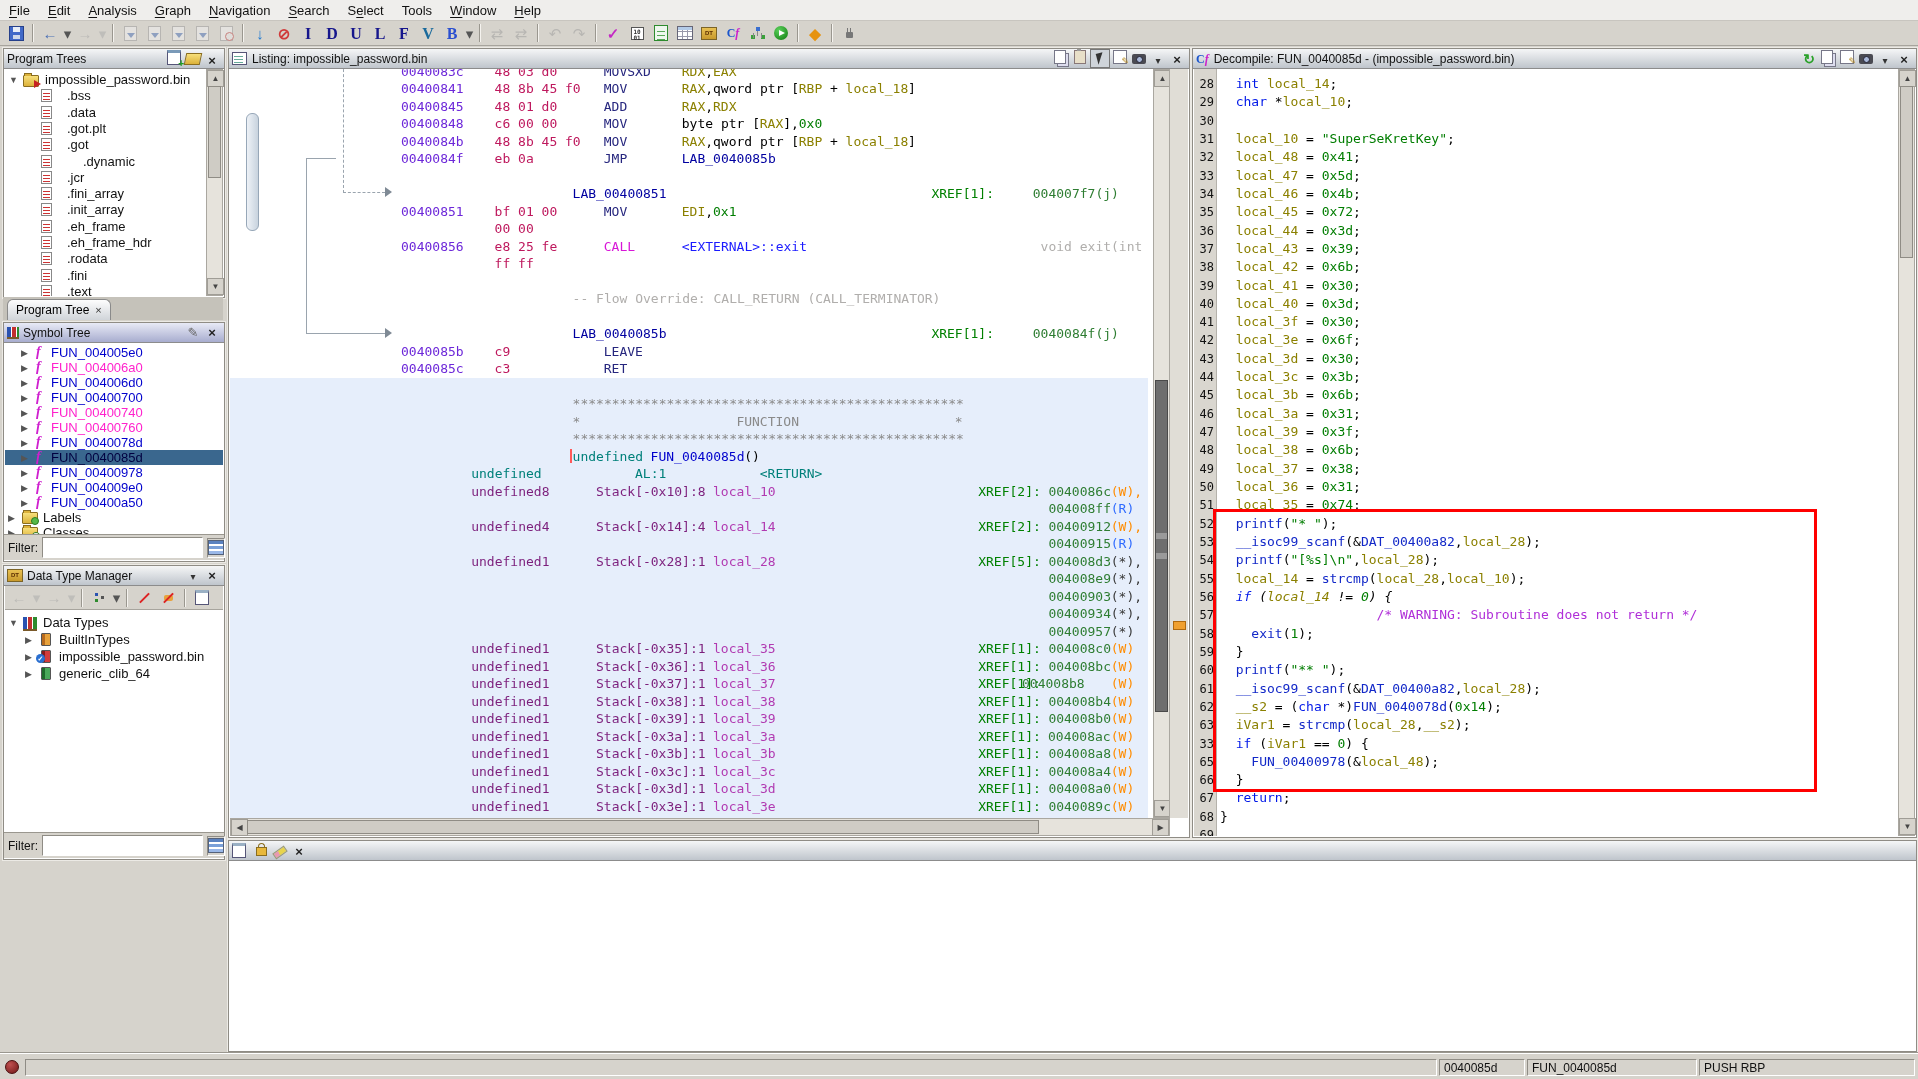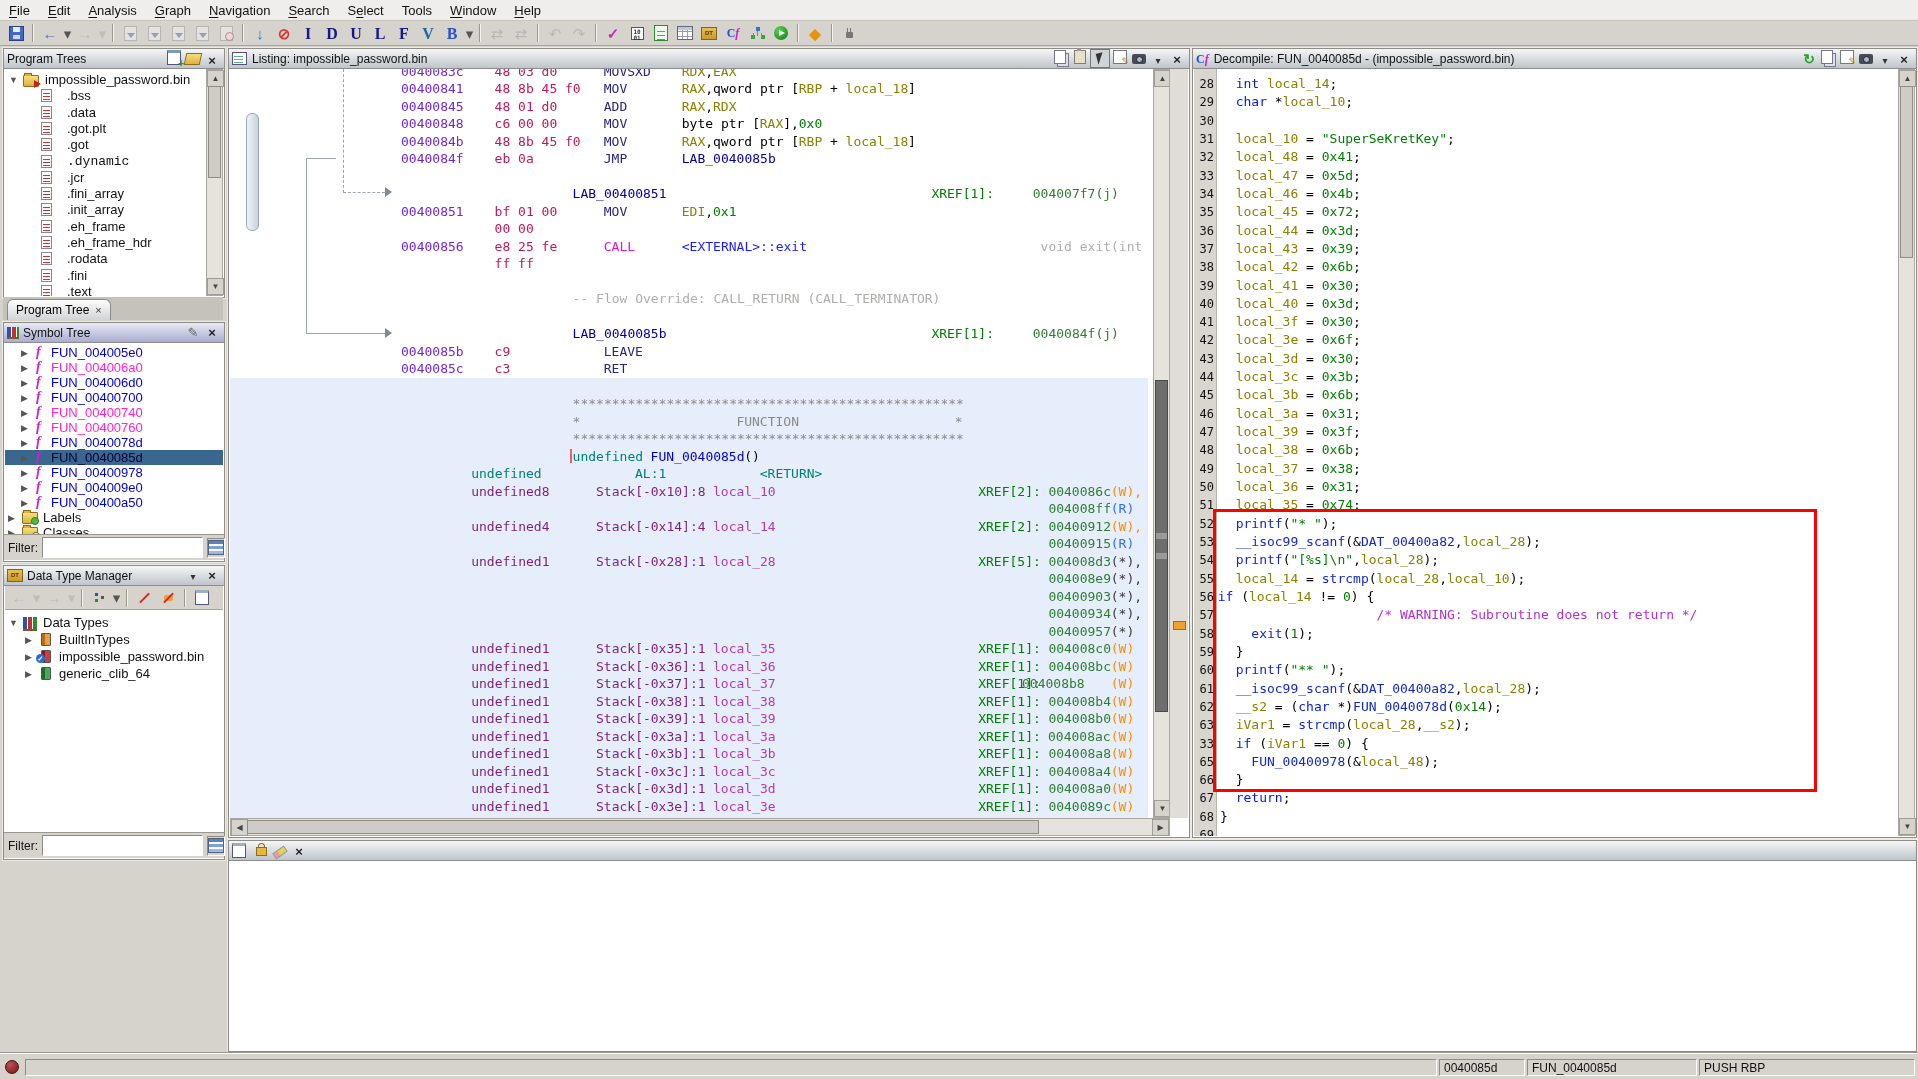--- a/index.html
+++ b/index.html
@@ -293,21 +293,21 @@
         <div class="trow" style="top: 51.9px;">
           <span class="i-page" style="left: 36px; top: 1px;"></span>
           <span style="left: 62px;">.got.plt</span>
         </div>
         <div class="trow" style="top: 68.2px;">
           <span class="i-page" style="left: 36px; top: 1px;"></span>
           <span style="left: 62px;">.got</span>
         </div>
         <div class="trow" style="top: 84.5px;">
           <span class="i-page" style="left: 36px; top: 1px;"></span>
-          <span style="left: 62px; font-family: Liberation Mono, monospace;">.dynamic</span>
+          <span style="left: 78px;">.dynamic</span>
         </div>
         <div class="trow" style="top: 100.8px;">
           <span class="i-page" style="left: 36px; top: 1px;"></span>
           <span style="left: 62px;">.jcr</span>
         </div>
         <div class="trow" style="top: 117.1px;">
           <span class="i-page" style="left: 36px; top: 1px;"></span>
           <span style="left: 62px;">.fini_array</span>
         </div>
         <div class="trow" style="top: 133.4px;">
@@ -889,21 +889,21 @@
           <div class="dline" style="top: 335.76px; left: 26px;"><span class="d-p">  </span><span class="d-v">local_3a</span><span class="d-p"> = </span><span class="d-c">0x31</span><span class="d-p">;</span></div>
           <div class="dline" style="top: 354.08px; left: 26px;"><span class="d-p">  </span><span class="d-v">local_39</span><span class="d-p"> = </span><span class="d-c">0x3f</span><span class="d-p">;</span></div>
           <div class="dline" style="top: 372.4px; left: 26px;"><span class="d-p">  </span><span class="d-v">local_38</span><span class="d-p"> = </span><span class="d-c">0x6b</span><span class="d-p">;</span></div>
           <div class="dline" style="top: 390.72px; left: 26px;"><span class="d-p">  </span><span class="d-v">local_37</span><span class="d-p"> = </span><span class="d-c">0x38</span><span class="d-p">;</span></div>
           <div class="dline" style="top: 409.04px; left: 26px;"><span class="d-p">  </span><span class="d-v">local_36</span><span class="d-p"> = </span><span class="d-c">0x31</span><span class="d-p">;</span></div>
           <div class="dline" style="top: 427.36px; left: 26px;"><span class="d-p">  </span><span class="d-v">local_35</span><span class="d-p"> = </span><span class="d-c">0x74</span><span class="d-p">;</span></div>
           <div class="dline" style="top: 445.68px; left: 26px;"><span class="d-p">  </span><span class="d-f">printf</span><span class="d-p">(</span><span class="d-s">"* "</span><span class="d-p">);</span></div>
           <div class="dline" style="top: 464px; left: 26px;"><span class="d-p">  </span><span class="d-f">__isoc99_scanf</span><span class="d-p">(&amp;</span><span class="d-g">DAT_00400a82</span><span class="d-p">,</span><span class="d-v">local_28</span><span class="d-p">);</span></div>
           <div class="dline" style="top: 482.32px; left: 26px;"><span class="d-p">  </span><span class="d-f">printf</span><span class="d-p">(</span><span class="d-s">"[%s]\n"</span><span class="d-p">,</span><span class="d-v">local_28</span><span class="d-p">);</span></div>
           <div class="dline" style="top: 500.64px; left: 26px;"><span class="d-p">  </span><span class="d-v">local_14</span><span class="d-p"> = </span><span class="d-f">strcmp</span><span class="d-p">(</span><span class="d-v">local_28</span><span class="d-p">,</span><span class="d-v">local_10</span><span class="d-p">);</span></div>
-          <div class="dline" style="top: 518.96px; left: 8px;"><span class="d-p">  </span><span class="d-k">if</span><span class="d-p"> (</span><span class="d-v">local_14</span><span class="d-p"> != </span><span class="d-c">0</span><span class="d-p">) {</span></div>
+          <div class="dline" style="top: 518.96px; left: 26px; font-style: italic;"><span class="d-p">  </span><span class="d-k">if</span><span class="d-p"> (</span><span class="d-v">local_14</span><span class="d-p"> != </span><span class="d-c">0</span><span class="d-p">) {</span></div>
           <div class="dline" style="top: 537.28px; left: 26px;"><span class="d-p">                    </span><span class="d-com">/* WARNING: Subroutine does not return */</span></div>
           <div class="dline" style="top: 555.6px; left: 26px;"><span class="d-p">    </span><span class="d-f">exit</span><span class="d-p">(</span><span class="d-c">1</span><span class="d-p">);</span></div>
           <div class="dline" style="top: 573.92px; left: 26px;"><span class="d-p">  }</span></div>
           <div class="dline" style="top: 592.24px; left: 26px;"><span class="d-p">  </span><span class="d-f">printf</span><span class="d-p">(</span><span class="d-s">"** "</span><span class="d-p">);</span></div>
           <div class="dline" style="top: 610.56px; left: 26px;"><span class="d-p">  </span><span class="d-f">__isoc99_scanf</span><span class="d-p">(&amp;</span><span class="d-g">DAT_00400a82</span><span class="d-p">,</span><span class="d-v">local_28</span><span class="d-p">);</span></div>
           <div class="dline" style="top: 628.88px; left: 26px;"><span class="d-p">  </span><span class="d-v">__s2</span><span class="d-p"> = (</span><span class="d-k">char</span><span class="d-p"> *)</span><span class="d-f">FUN_0040078d</span><span class="d-p">(</span><span class="d-c">0x14</span><span class="d-p">);</span></div>
           <div class="dline" style="top: 647.2px; left: 26px;"><span class="d-p">  </span><span class="d-v">iVar1</span><span class="d-p"> = </span><span class="d-f">strcmp</span><span class="d-p">(</span><span class="d-v">local_28</span><span class="d-p">,</span><span class="d-v">__s2</span><span class="d-p">);</span></div>
           <div class="dline" style="top: 665.52px; left: 26px;"><span class="d-p">  </span><span class="d-k">if</span><span class="d-p"> (</span><span class="d-v">iVar1</span><span class="d-p"> == </span><span class="d-c">0</span><span class="d-p">) {</span></div>
           <div class="dline" style="top: 683.84px; left: 26px;"><span class="d-p">    </span><span class="d-f">FUN_00400978</span><span class="d-p">(&amp;</span><span class="d-v">local_48</span><span class="d-p">);</span></div>
           <div class="dline" style="top: 702.16px; left: 26px;"><span class="d-p">  }</span></div>

